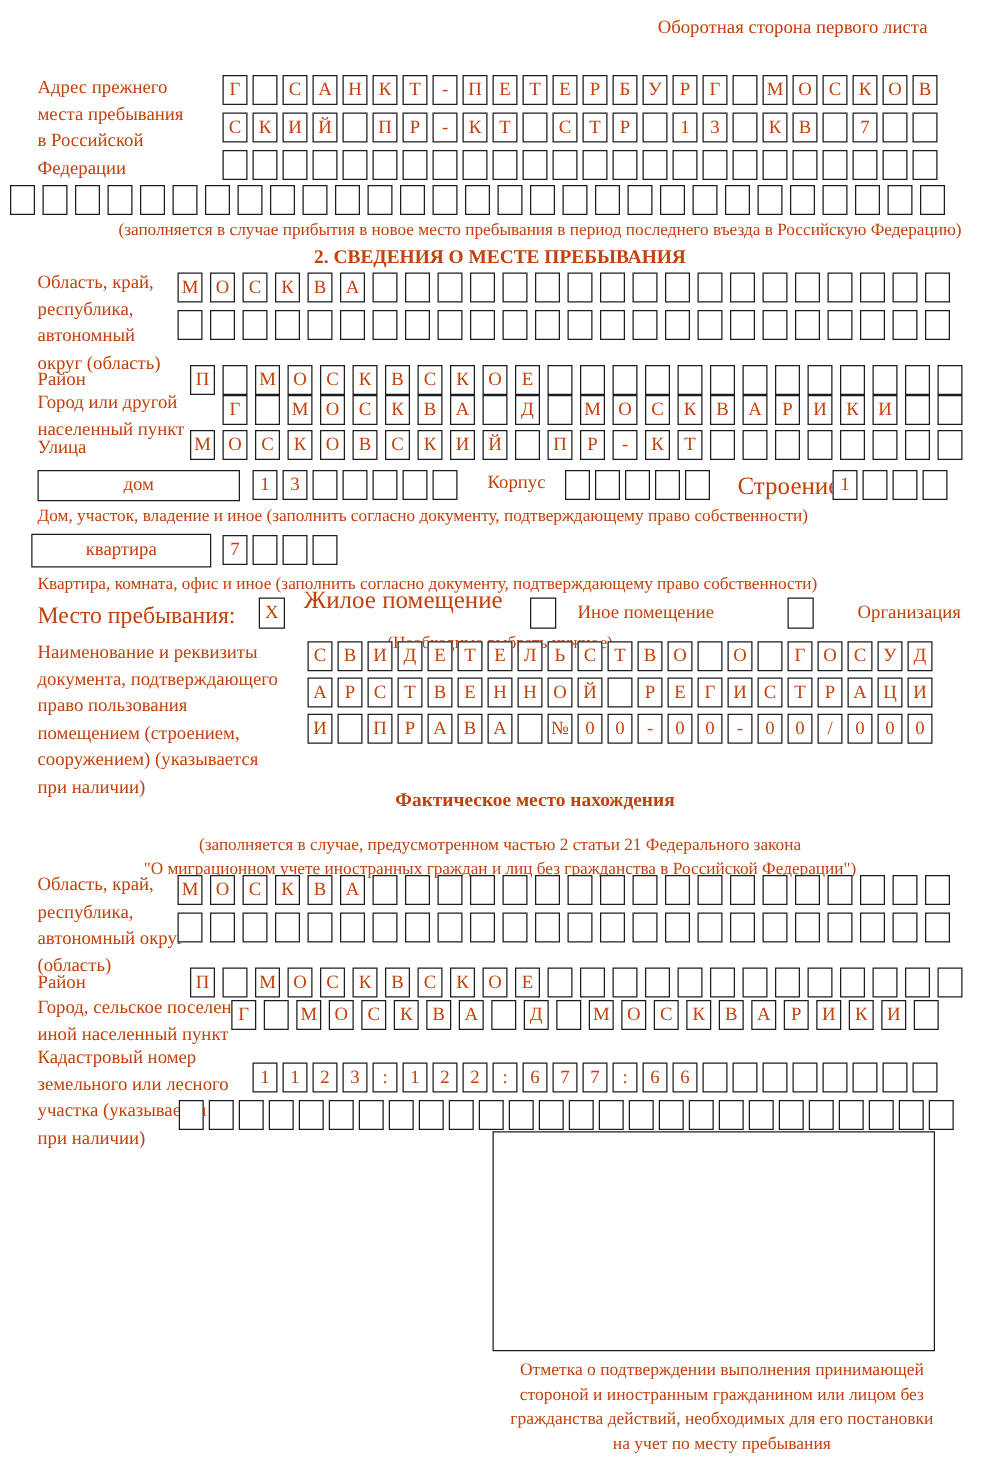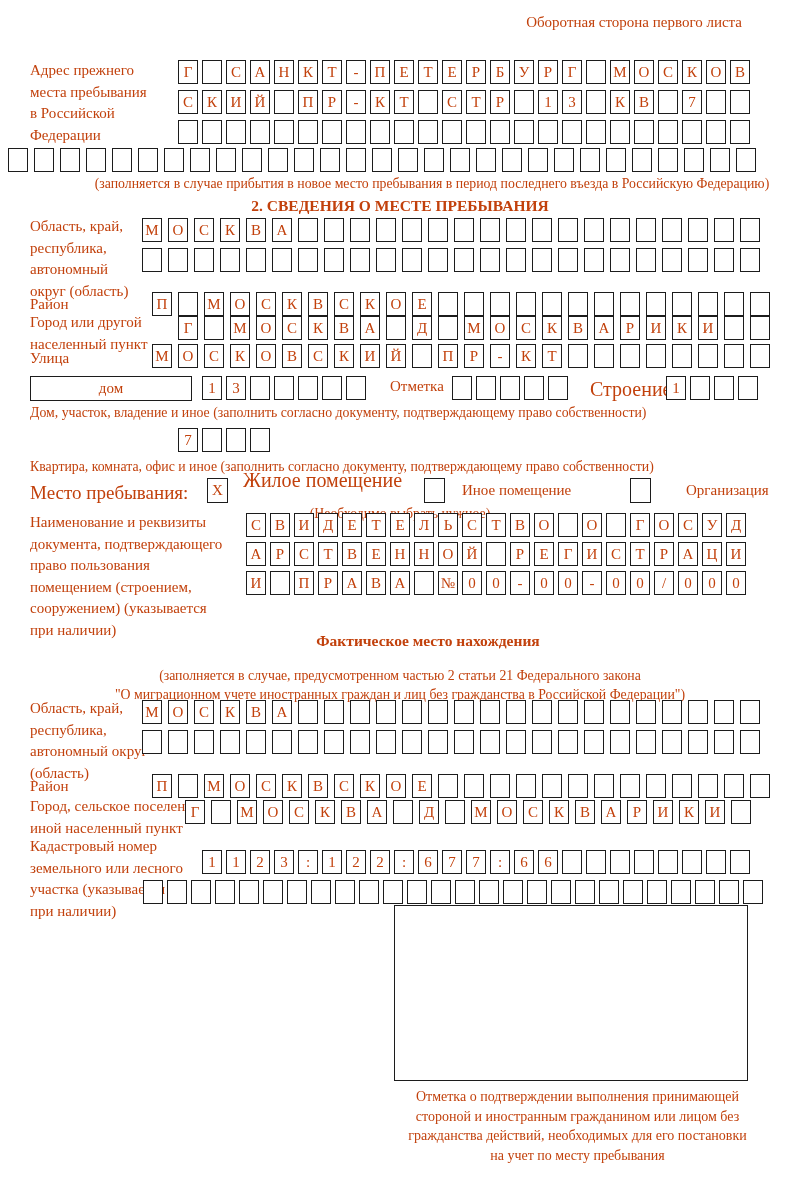--- a/index.html
+++ b/index.html
@@ -289,37 +289,38 @@
   <div class="abs fieldbox" style="left:30px;top:376px;width:160px;height:23px;line-height:23px;">дом</div>
   <div class="abs cells g4" style="left:202px;top:376px;">
       <span class="cell">1</span>
       <span class="cell">3</span>
       <span class="cell"></span>
       <span class="cell"></span>
       <span class="cell"></span>
       <span class="cell"></span>
       <span class="cell"></span>
     </div>
-  <div class="abs" style="left:390px;top:378px;font-size:15px;">Отметка</div>
+  <div class="abs" style="left:390px;top:378px;font-size:15px;">Корпус</div>
   <div class="abs cells g4" style="left:452px;top:376px;">
       <span class="cell"></span>
       <span class="cell"></span>
       <span class="cell"></span>
       <span class="cell"></span>
       <span class="cell"></span>
     </div>
   <div class="abs" style="left:590px;top:378px;font-size:20px;">Строение</div>
   <div class="abs cells g4" style="left:666px;top:376px;">
       <span class="cell">1</span>
       <span class="cell"></span>
       <span class="cell"></span>
       <span class="cell"></span>
     </div>
   <div class="abs cap" style="left:30px;top:405px;">Дом, участок, владение и иное (заполнить согласно документу, подтверждающему право собственности)</div>
 
+  <div class="abs fieldbox" style="left:25px;top:427px;width:142px;height:25px;line-height:25px;">квартира</div>
   <div class="abs cells g4" style="left:178px;top:428px;">
       <span class="cell">7</span>
       <span class="cell"></span>
       <span class="cell"></span>
       <span class="cell"></span>
     </div>
   <div class="abs cap" style="left:30px;top:459px;">Квартира, комната, офис и иное (заполнить согласно документу, подтверждающему право собственности)</div>
 
   <div class="abs" style="left:30px;top:482px;font-size:19px;">Место пребывания:</div>
   <div class="abs chk" style="left:207px;top:478px;">X</div>

